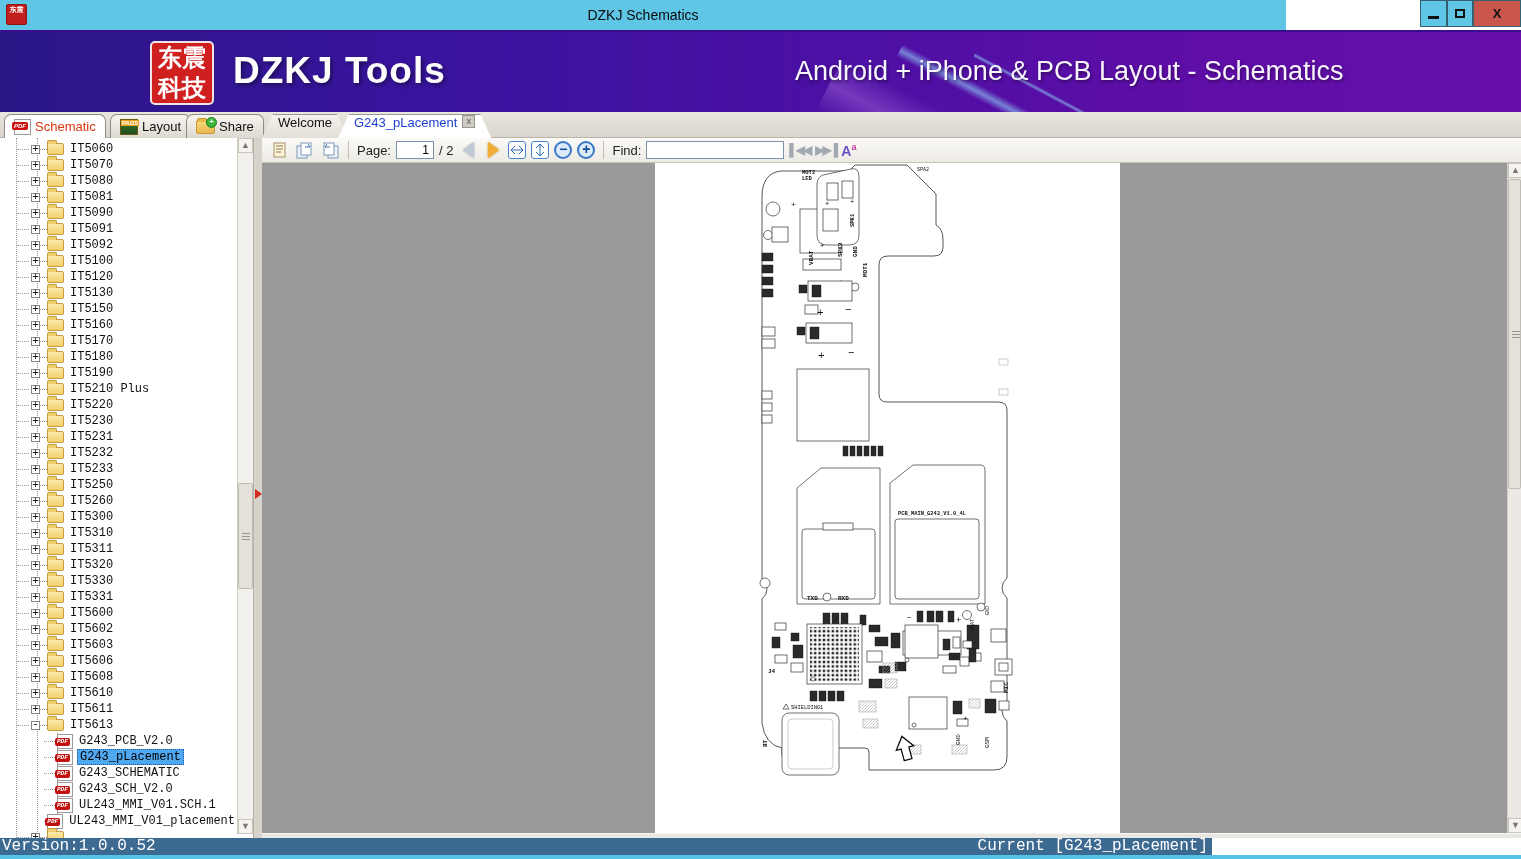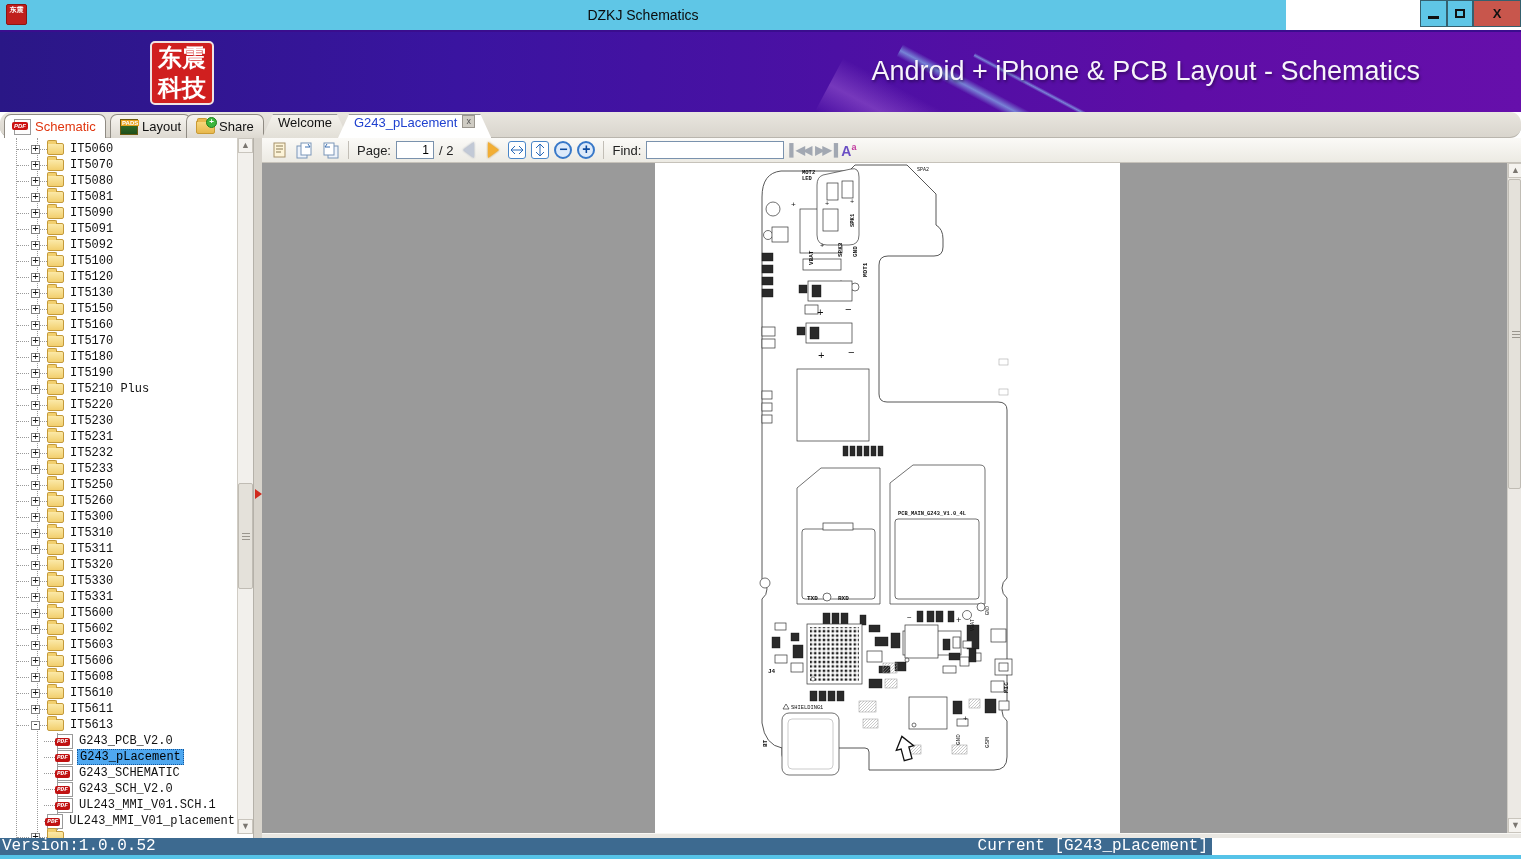--- a/index.html
+++ b/index.html
@@ -23,26 +23,26 @@
             background:linear-gradient(90deg,#2a1786 0%,#3a14a0 30%,#4c10a4 55%,#5e0da6 78%,#660fab 100%);
             border-top:2px solid #3a0d8e; }
   .streak { position:absolute; background:linear-gradient(90deg,rgba(140,220,255,0) 0%,rgba(150,225,255,.55) 50%,rgba(140,220,255,0) 100%); transform:rotate(-62deg); }
   #streak1 { left:990px; top:-40px; width:14px; height:220px; }
   #streak2 { left:1060px; top:-30px; width:5px; height:200px; }
   #streak3 { left:870px; top:10px; width:60px; height:160px; background:linear-gradient(90deg,rgba(230,170,255,0),rgba(225,160,250,.28),rgba(230,170,255,0)); }
   #banner-logo { position:absolute; left:150px; top:9px; width:64px; height:64px; background:#d01f1f; border:2px solid #efe3e3; border-radius:5px;
                  color:#fff; font-weight:bold; font-size:24px; line-height:30px; text-align:center; overflow:hidden; }
   #banner-appname { position:absolute; left:233px; top:18px; font-size:37px; font-weight:bold; color:#fdfdfd; letter-spacing:1px;
                     text-shadow:2px 2px 4px rgba(0,0,0,.45); }
-  #banner-tagline { position:absolute; left:795px; top:24px; width:625px; text-align:right; font-size:27px; color:#f7f4fb;
+  #banner-tagline { position:absolute; left:795px; top:24px; width:625px; text-align:left; font-size:27px; color:#f7f4fb;
                     text-shadow:1px 2px 3px rgba(0,0,0,.4); }
 
   
   #tabbar { position:absolute; left:0; top:112px; width:1521px; height:26px;
-            background:linear-gradient(180deg,#e9e6df,#d9d5cd); border-bottom:1px solid #b9b5ad;border-radius:11px; }
+            background:linear-gradient(180deg,#e9e6df,#d9d5cd); border-bottom:1px solid #b9b5ad; }
   .gtab { position:absolute; top:2px; height:24px; display:flex; align-items:center; gap:4px; padding:0 9px;
           border:1px solid #8f8b83; border-bottom:none; border-radius:7px 7px 0 0; font-size:13px;
           background:linear-gradient(180deg,#f7f5f0,#ddd9d1); cursor:default; }
   #tab-schematic { left:4px; background:#fff; color:#e0350e; z-index:3; }
   #tab-layout { left:110px; color:#111; }
   #tab-share { left:186px; color:#111; }
   .dtab { position:absolute; top:2px; height:24px; display:flex; align-items:flex-start; gap:5px; padding:0 16px;
           font-size:13px; color:#111; clip-path:polygon(11px 0,calc(100% - 11px) 0,100% 100%,0 100%);
           background:linear-gradient(180deg,#f4f2ec,#e2dfd7); border-top:1px solid #999; }
   #dtab-welcome { left:262px; }
@@ -146,20 +146,21 @@
 </div>
 
 <div id="banner">
   <div class="streak" id="streak1"></div>
   <div class="streak" id="streak2"></div>
   <div class="streak" id="streak3"></div>
   <div id="banner-logo">
     <div>东震</div>
     <div>科技</div>
   </div>
+  <div id="banner-appname">DZKJ Tools</div>
   <div id="banner-tagline">Android + iPhone &amp; PCB Layout - Schematics</div>
 </div>
 
 <div id="tabbar">
   <div class="gtab" id="tab-schematic">
     <span class="ic-pdf"></span>
     <span>Schematic</span>
   </div>
   <div class="gtab" id="tab-layout">
     <span class="ic-pads"></span>

